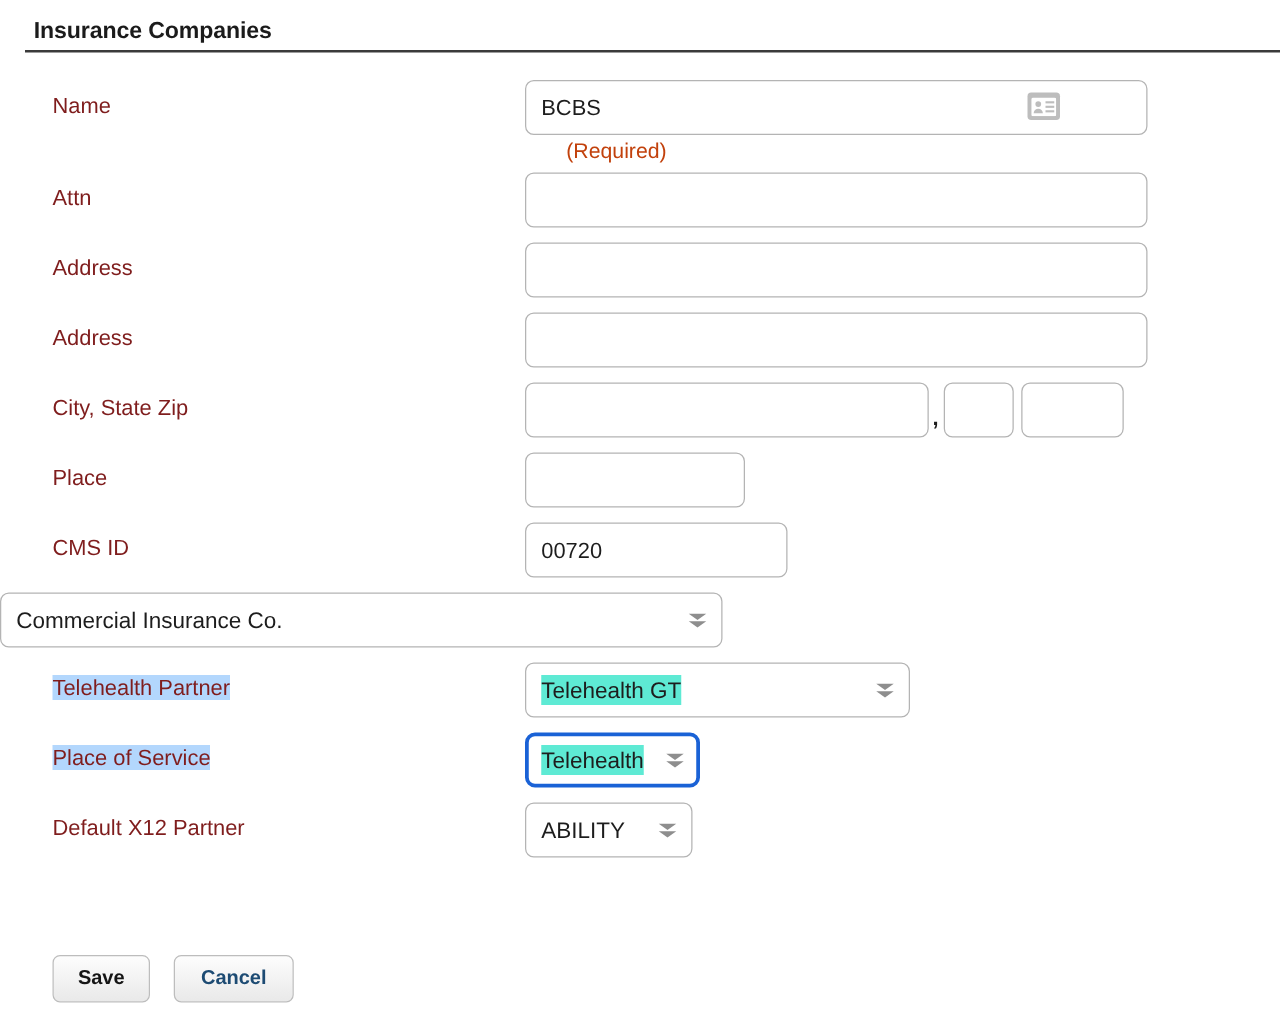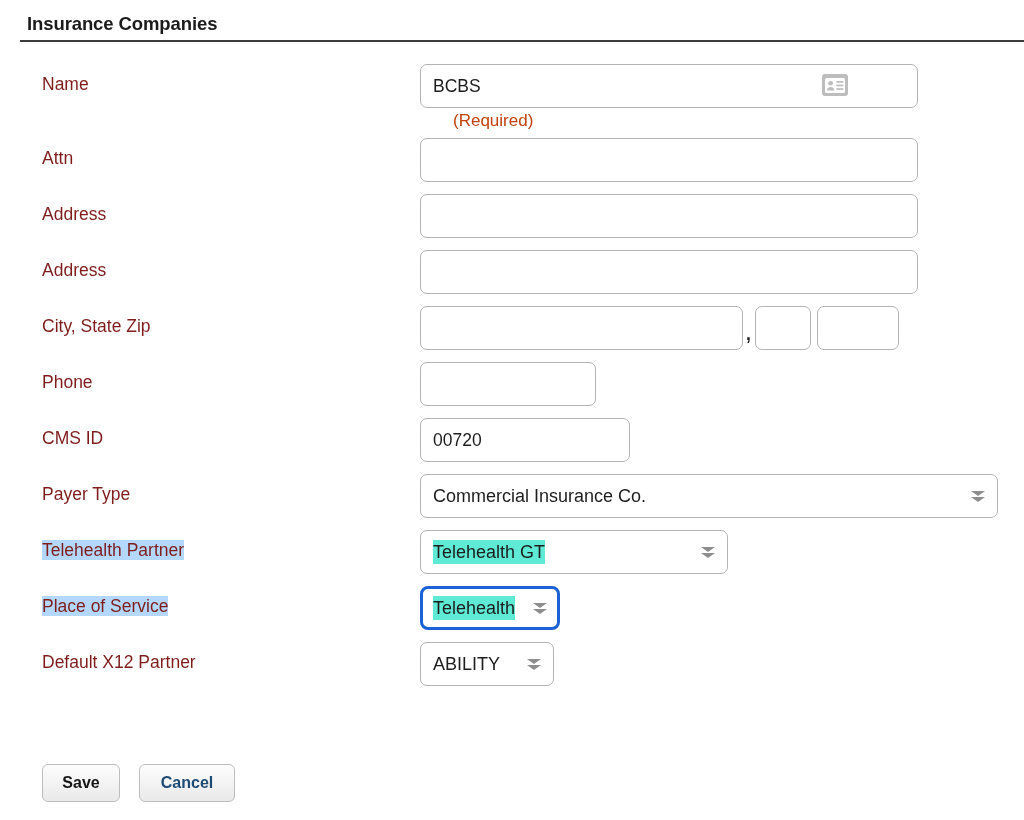--- a/index.html
+++ b/index.html
@@ -282,40 +282,37 @@
         <span class="comma">,</span>
         <input class="txt state" type="text" value="" style="">
         <span class="gap6"></span>
         <input class="txt zip" type="text" value="" style="">
       </div>
     </div>
   </div>
 
   <div class="row">
     <div class="label-cell">
-      <span class="label">Phone</span>
+      <span class="label">Place</span>
     </div>
     <div class="field-cell">
       <input class="txt txt-phone" type="text" value="" style="">
     </div>
   </div>
 
   <div class="row">
     <div class="label-cell">
       <span class="label">CMS ID</span>
     </div>
     <div class="field-cell">
       <input class="txt txt-cms" type="text" value="00720" style="">
     </div>
   </div>
 
   <div class="row">
-    <div class="label-cell">
-      <span class="label">Payer Type</span>
-    </div>
     <div class="field-cell">
       <div class="sel sel-payer">
         <span class="sel-text">Commercial Insurance Co.</span>
         <span class="chevrons">
           <span class="chev"></span>
             <span class="chev"></span>
         </span>
       </div>
     </div>
   </div>

